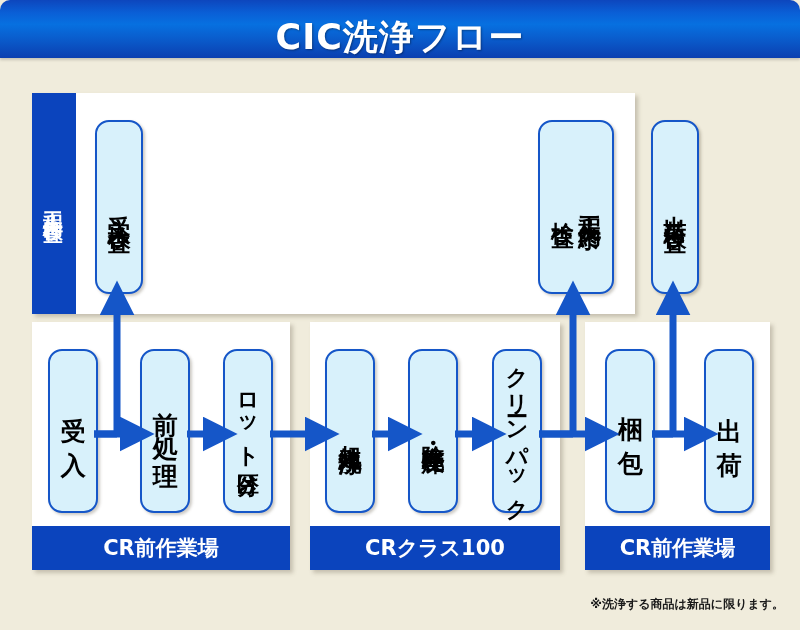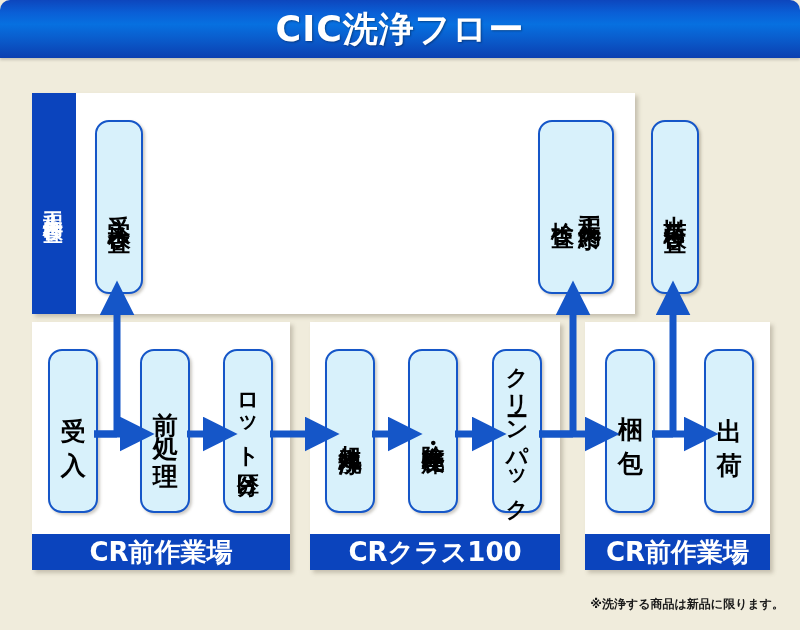--- a/index.html
+++ b/index.html
@@ -10,21 +10,21 @@
     overflow:hidden;position:relative;
   }
   
   .banner{
     position:absolute;left:0;top:0;width:800px;height:58px;
     border-radius:10px 10px 0 0;
     background:linear-gradient(to bottom,#0d46bd 0%,#0a5fd6 22%,#0770e0 42%,#0a58c8 72%,#0b3fb0 100%);
     box-shadow:0 2px 3px rgba(0,0,0,.18);
   }
   .banner-title{
-    position:absolute;left:0;top:0;width:800px;height:58px;
+    position:absolute;left:0;top:8px;width:800px;height:58px;
     display:flex;align-items:center;justify-content:center;
     color:#ffffff;font-size:35px;font-weight:bold;letter-spacing:1px;
     text-shadow:1px 1px 2px rgba(0,0,0,.35);
   }
   
   .insp-panel{
     position:absolute;left:32px;top:93px;width:603px;height:221px;
     background:#ffffff;box-shadow:3px 3px 4px rgba(90,80,60,.28);
   }
   .insp-label{
@@ -49,24 +49,24 @@
   .insp-box{width:44px;height:170px;top:27px;}
   .insp-box .vtext{font-size:23px;letter-spacing:5px;}
   .insp-box2{width:72px;height:170px;top:27px;}
   .insp-box2 .vtext{font-size:23px;letter-spacing:4px;}
   
   .group{
     position:absolute;background:#ffffff;
     box-shadow:3px 3px 4px rgba(90,80,60,.28);
   }
   .group-footer{
-    position:absolute;left:0;bottom:0;width:100%;height:36px;
+    position:absolute;left:0;bottom:0;width:100%;height:44px;
     background:#0b44bd;color:#fff;
     display:flex;align-items:center;justify-content:center;
-    font-size:26px;font-weight:bold;letter-spacing:0px;
+    font-size:21px;font-weight:bold;letter-spacing:0px;
   }
   .pbox{width:46px;height:160px;top:27px;}
   .pbox .vtext{font-size:25px;letter-spacing:3px;}
   .pbox.wide .vtext{font-size:22px;letter-spacing:0px;}
   .pbox.spread .vtext{letter-spacing:34px;}
   
   .arrows{position:absolute;left:0;top:0;width:800px;height:630px;pointer-events:none;}
   
   .footnote{
     position:absolute;right:16px;top:596px;

